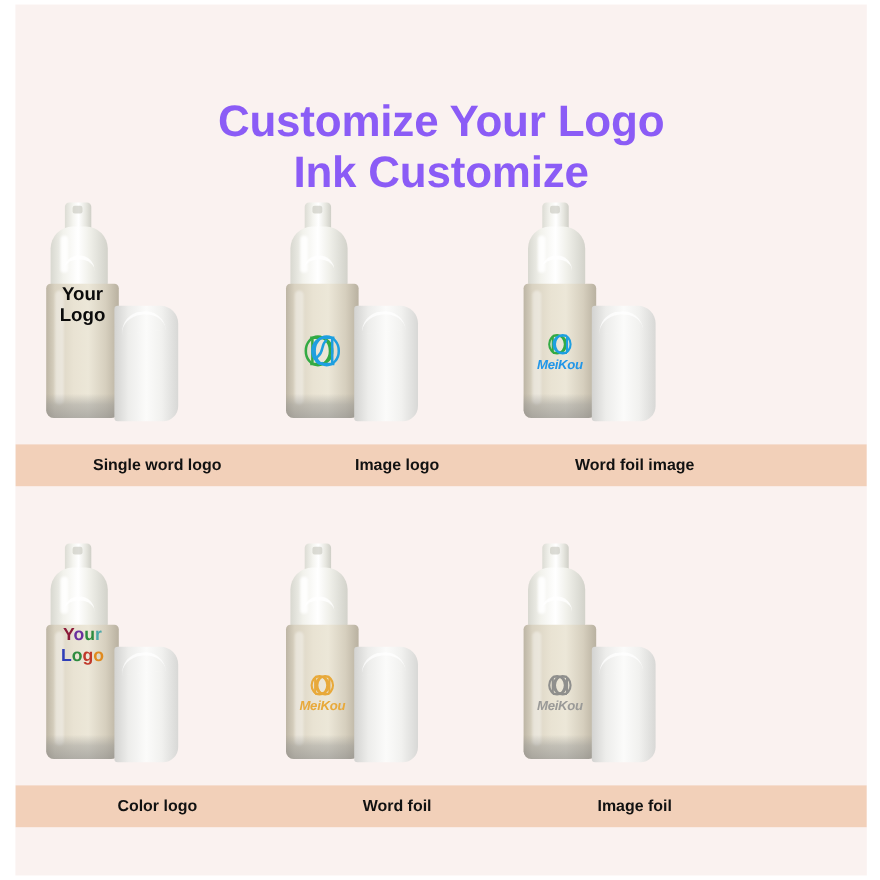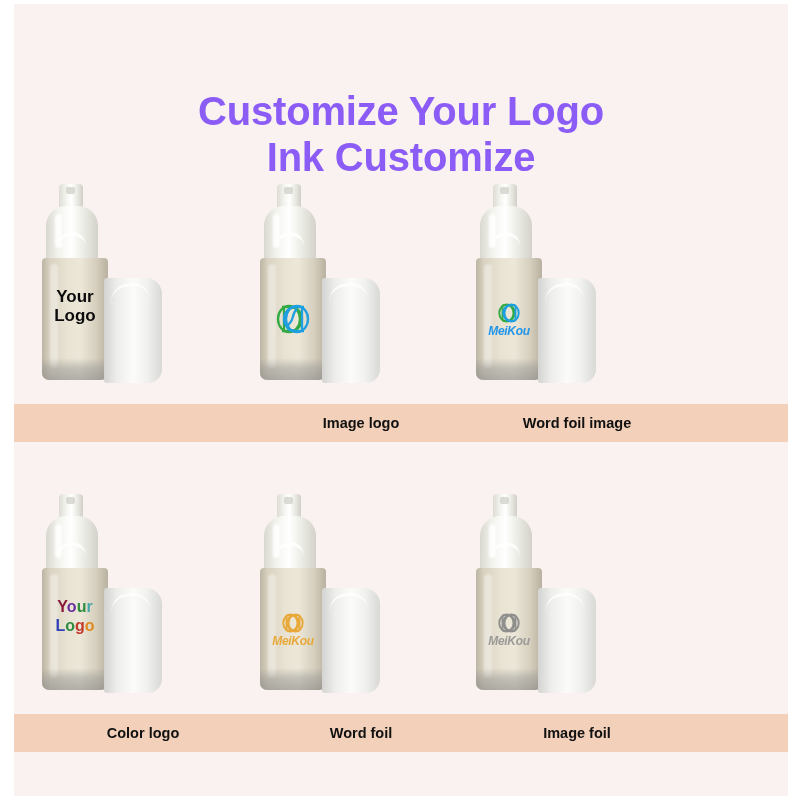--- a/index.html
+++ b/index.html
@@ -95,21 +95,21 @@
     border-top:3px solid rgba(255,255,255,.9);
     border-radius:26px 26px 0 0;transform:rotate(-6deg);opacity:.8;
   }
 
   
   .print{
     position:absolute;left:14px;top:88px;width:66px;height:122px;
     display:flex;flex-direction:column;align-items:center;justify-content:center;
     pointer-events:none;
   }
-  .print.low{justify-content:center;padding-bottom:26px;box-sizing:border-box;}
+  .print.low{justify-content:flex-start;padding-bottom:26px;box-sizing:border-box;}
 
   .wordlogo{
     font-size:17px;line-height:19px;font-weight:bold;color:#0b0b0b;
     text-align:center;
   }
   .wordlogo span{display:block;}
 
   .colorword{font-size:16px;line-height:19px;font-weight:bold;text-align:center;}
   .colorword span{display:block;}
   .colorword i{font-style:normal;}
@@ -206,20 +206,21 @@
             </g>
           </svg>
           <div class="brandname" style="color:#2196e8">MeiKou</div>
         </div>
       </div>
     </div>
 
   </div>
 
   <div class="bar bar1">
+    <div class="lab b0">Single word logo</div>
     <div class="lab b1">Image logo</div>
     <div class="lab b2">Word foil image</div>
   </div>
 
   <div class="row row2">
 
     <div class="cell c0">
       <div class="bottle">
         <div class="nozzle"></div>
         <div class="pump"></div>

